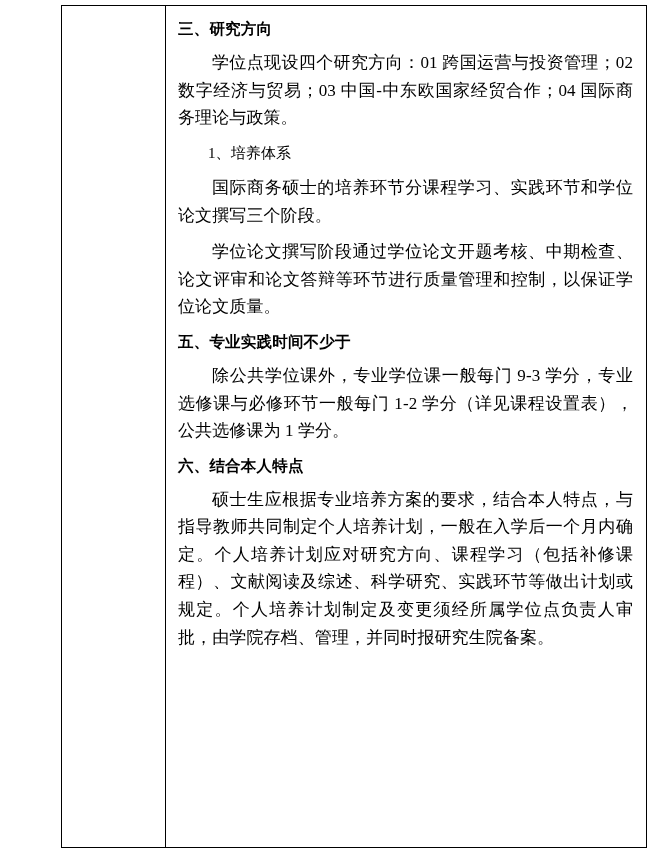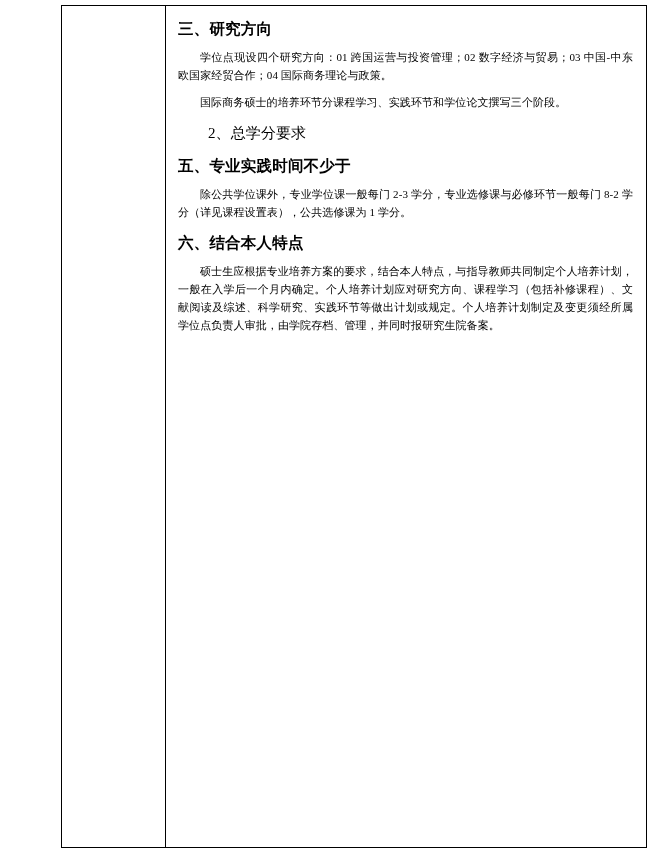--- a/index.html
+++ b/index.html
@@ -45,21 +45,21 @@
     font-size: 15.5px;
     font-weight: bold;
     line-height: 1.5;
     margin: 9px 0 7px 0;
     letter-spacing: 0.2px;
   }
   .heading:first-child {
     margin-top: 3px;
   }
   p.para {
-    font-size: 11px;
+    font-size: 17px;
     line-height: 1.62;
     margin: 9px 0 9px 0;
     text-align: justify;
     text-justify: inter-ideograph;
     text-indent: 2em;
     letter-spacing: 0.1px;
   }
   p.subhead {
     font-size: 15px;
     line-height: 1.62;
@@ -72,24 +72,25 @@
 <body>
 
 <div class="page">
   <div class="doc-table">
     <div class="col-left"></div>
     <div class="col-right">
 
       <div class="heading">三、研究方向</div>
       <p class="para">学位点现设四个研究方向：01 跨国运营与投资管理；02 数字经济与贸易；03 中国-中东欧国家经贸合作；04 国际商务理论与政策。</p>
 
+      <p class="subhead">1、培养体系</p>
       <p class="para">国际商务硕士的培养环节分课程学习、实践环节和学位论文撰写三个阶段。</p>
-      <p class="subhead">2、总学分要求</p>
+      <p class="para">学位论文撰写阶段通过学位论文开题考核、中期检查、论文评审和论文答辩等环节进行质量管理和控制，以保证学位论文质量。</p>
 
       <div class="heading">五、专业实践时间不少于</div>
-      <p class="para">除公共学位课外，专业学位课一般每门 2-3 学分，专业选修课与必修环节一般每门 8-2 学分（详见课程设置表），公共选修课为 1 学分。</p>
+      <p class="para">除公共学位课外，专业学位课一般每门 9-3 学分，专业选修课与必修环节一般每门 1-2 学分（详见课程设置表），公共选修课为 1 学分。</p>
 
       <div class="heading">六、结合本人特点</div>
       <p class="para">硕士生应根据专业培养方案的要求，结合本人特点，与指导教师共同制定个人培养计划，一般在入学后一个月内确定。个人培养计划应对研究方向、课程学习（包括补修课程）、文献阅读及综述、科学研究、实践环节等做出计划或规定。个人培养计划制定及变更须经所属学位点负责人审批，由学院存档、管理，并同时报研究生院备案。</p>
 
     </div>
   </div>
 </div>
 
 </body></html>

